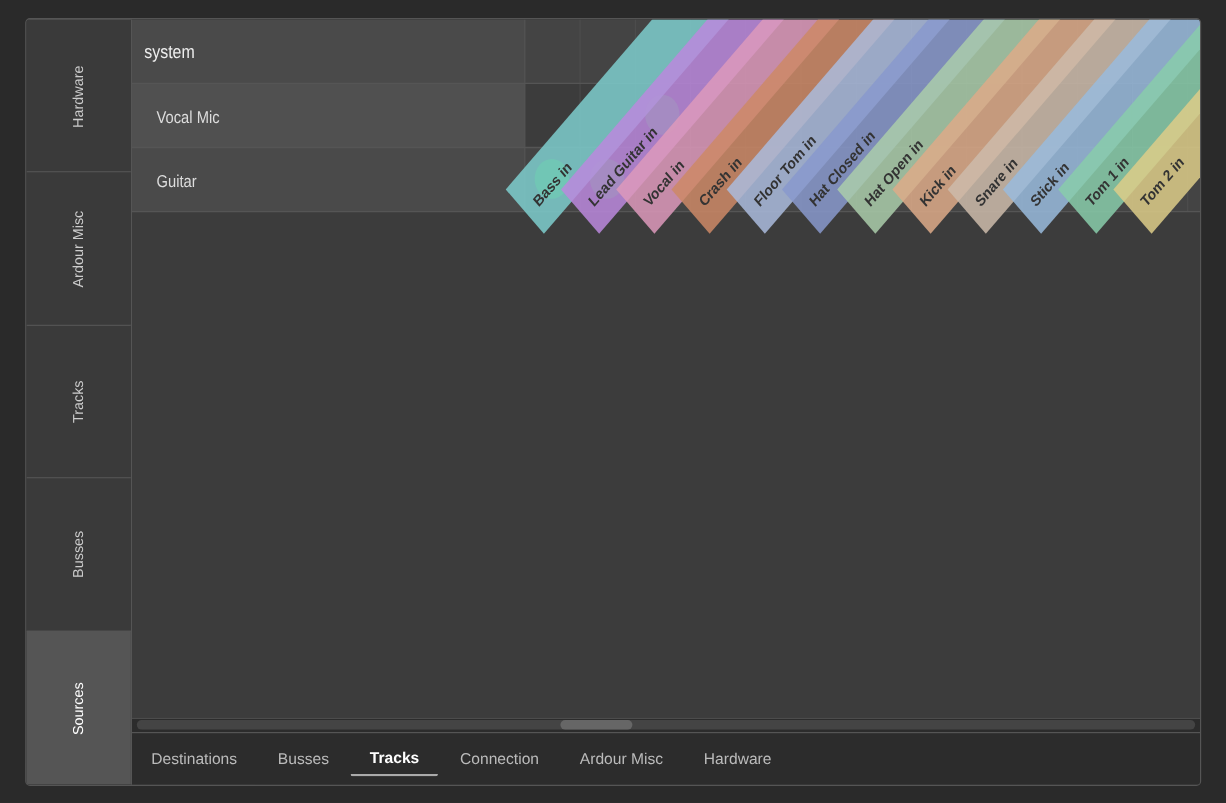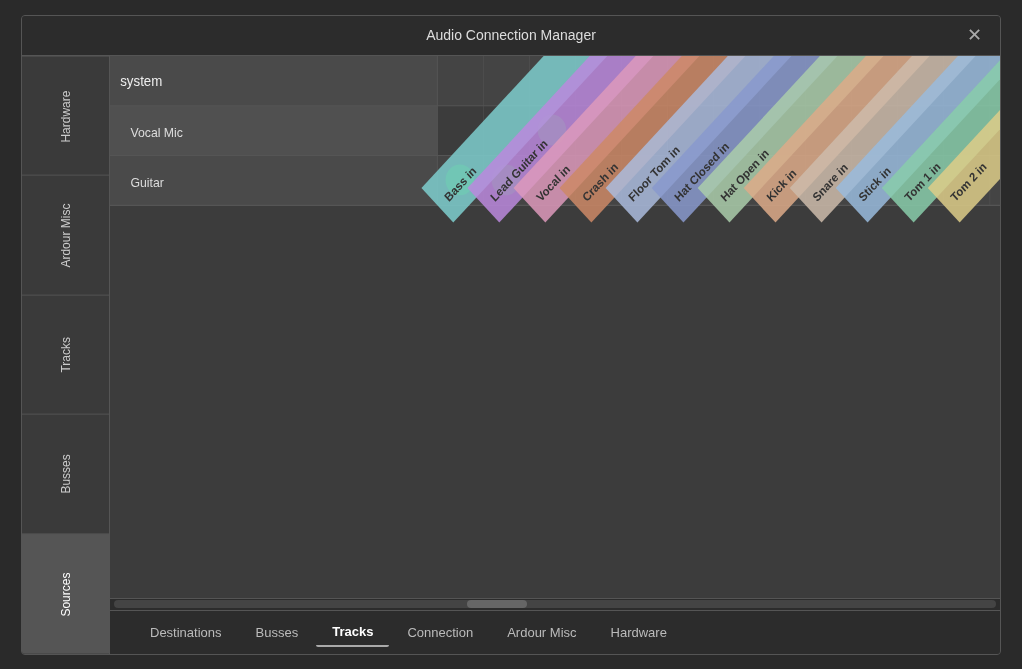--- a/index.html
+++ b/index.html
@@ -101,21 +101,21 @@
       overflow: hidden;
       background: #3c3c3c;
     }
 
     
     .bottom-tabs {
       height: 44px;
       background: #2c2c2c;
       display: flex;
       align-items: center;
-      padding: 0 24px;
+      padding: 0 0;
       border-top: 1px solid #555;
       gap: 2px;
       flex-shrink: 0;
     }
     .bottom-tab {
       padding: 6px 16px;
       color: #bbb;
       font-size: 13px;
       cursor: pointer;
       border: none;
@@ -161,24 +161,20 @@
       left: 0;
       width: 100%;
       height: 100%;
     }
   </style>
 </head>
 <body>
 
 <div class="window">
 
-  <div class="titlebar">
-    <span class="titlebar-title">Audio Connection Manager</span>
-    <button class="close-btn">✕</button>
-  </div>
 
   <div class="main-area">
 
     <div class="left-tabs">
       <div class="left-tab">Hardware</div>
       <div class="left-tab">Ardour Misc</div>
       <div class="left-tab">Tracks</div>
       <div class="left-tab">Busses</div>
       <div class="left-tab active">Sources</div>
     </div>

